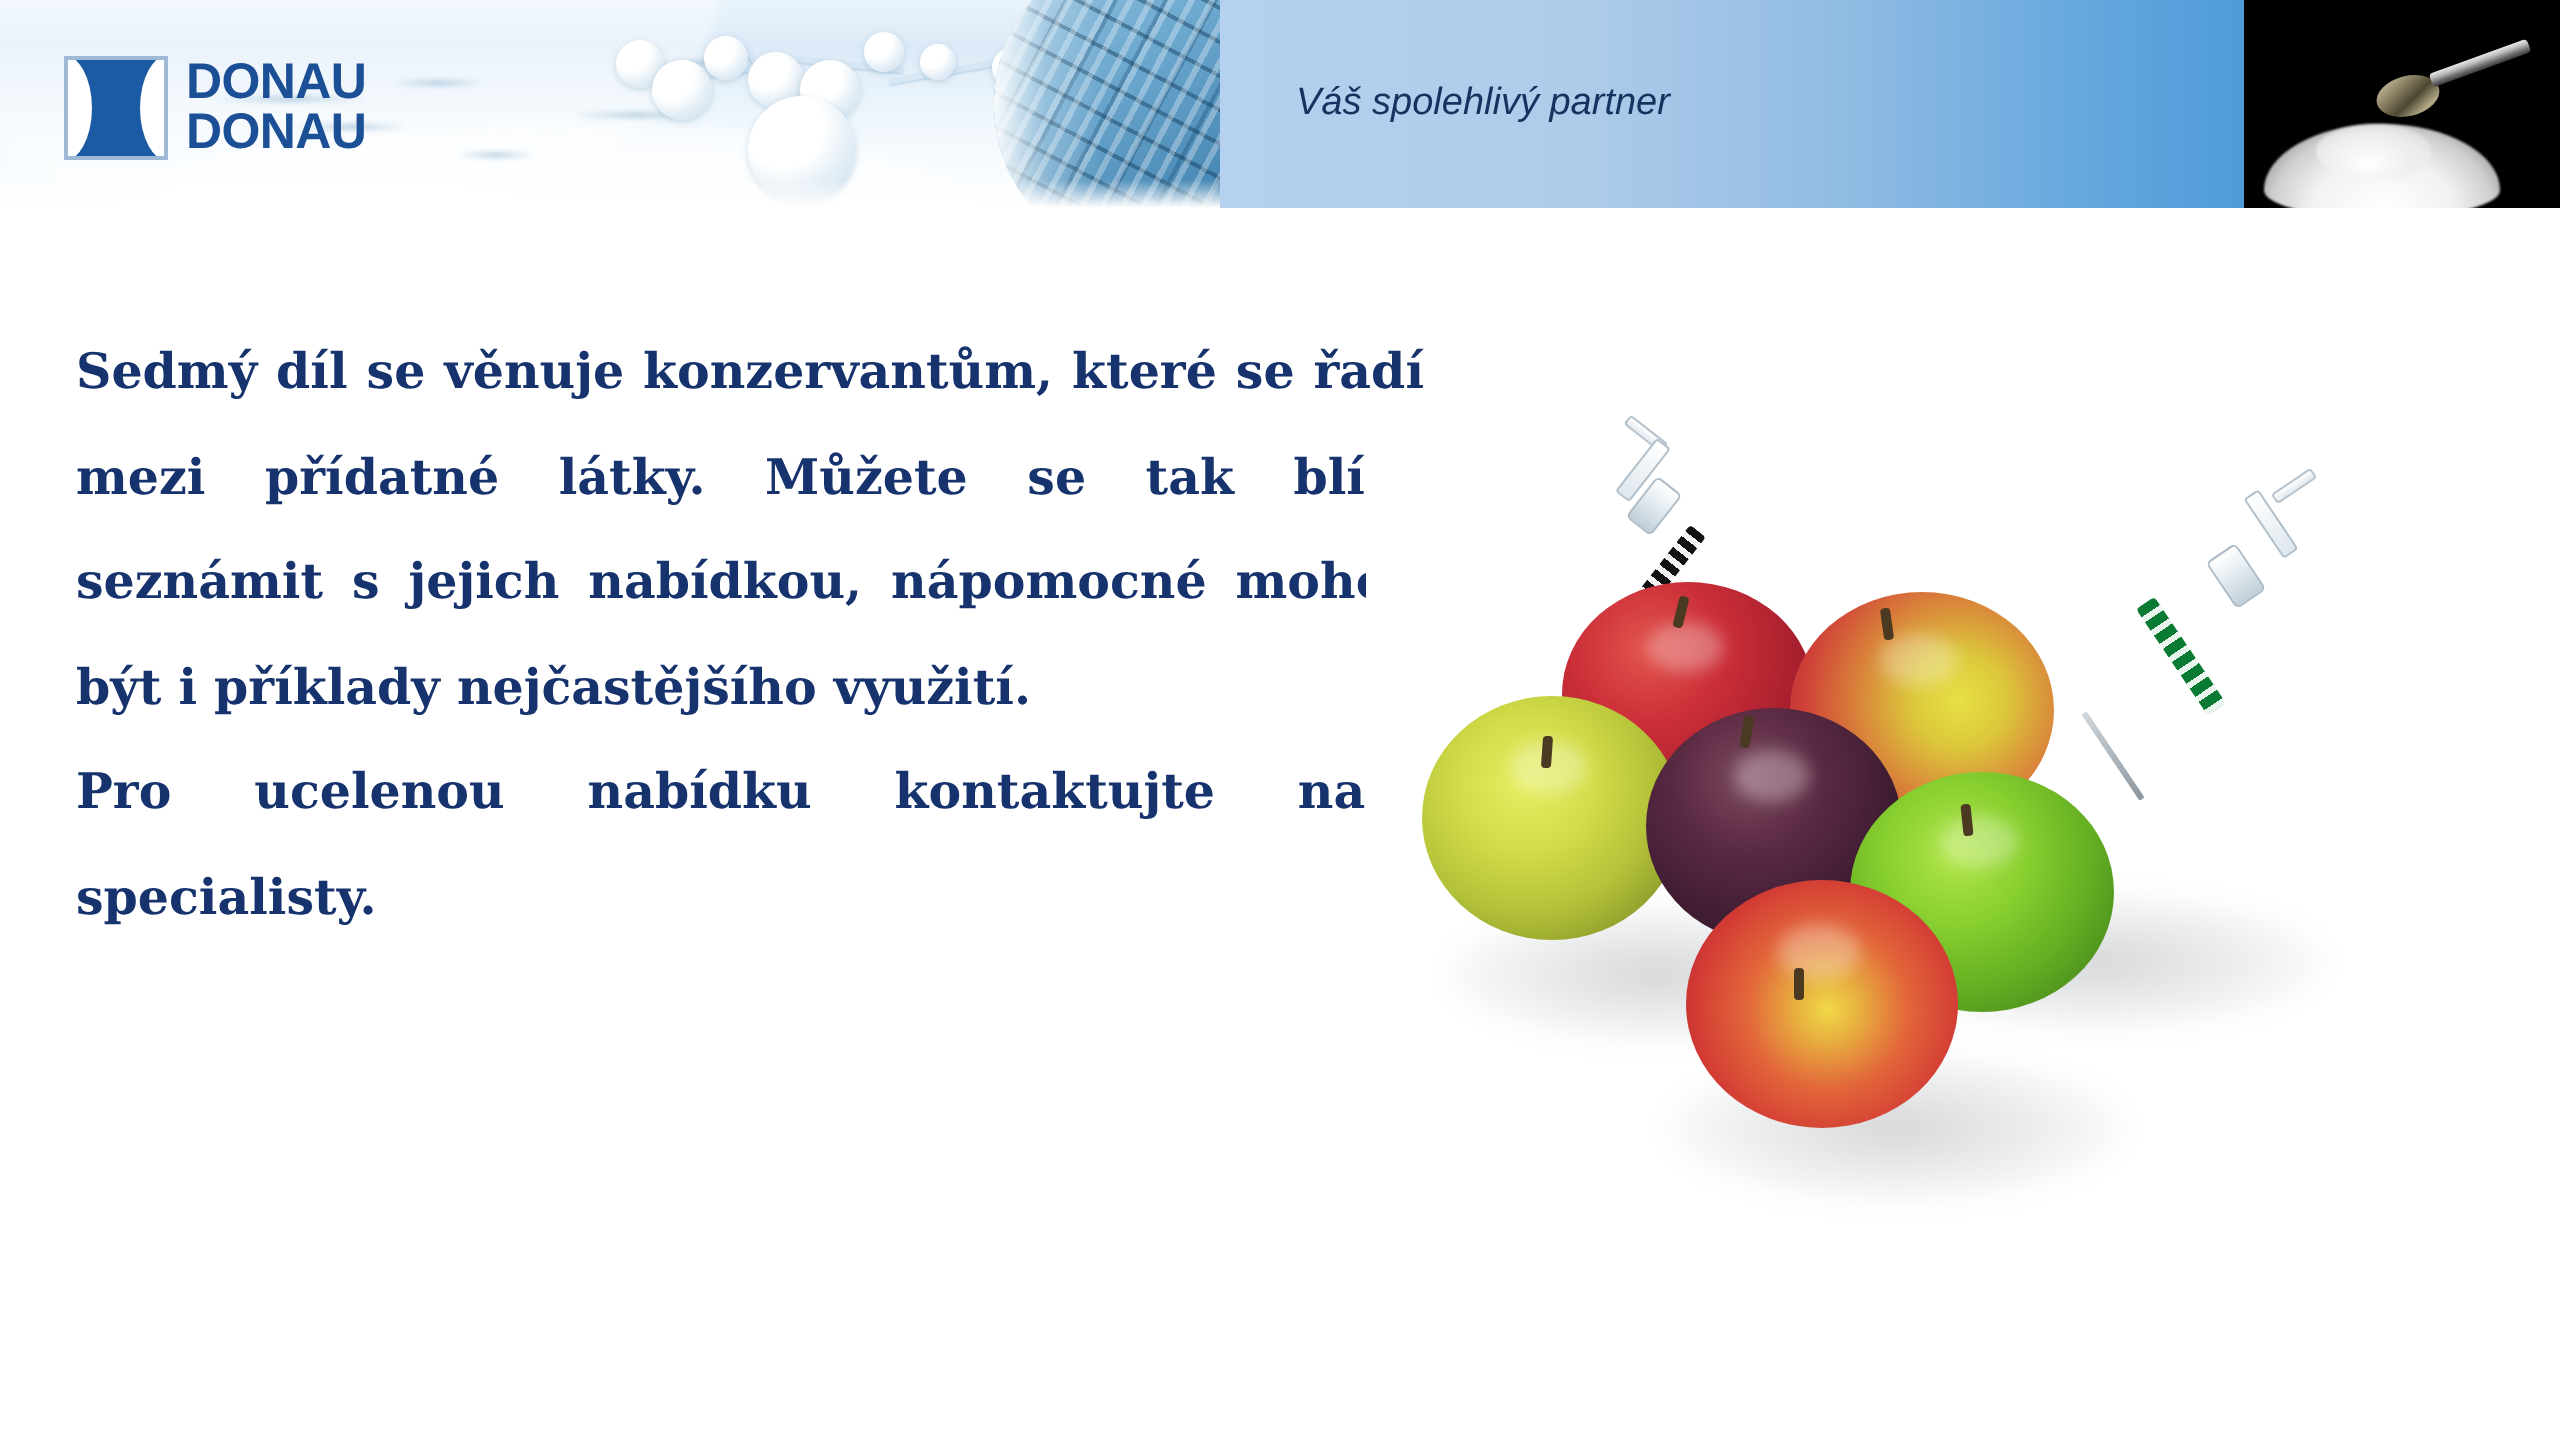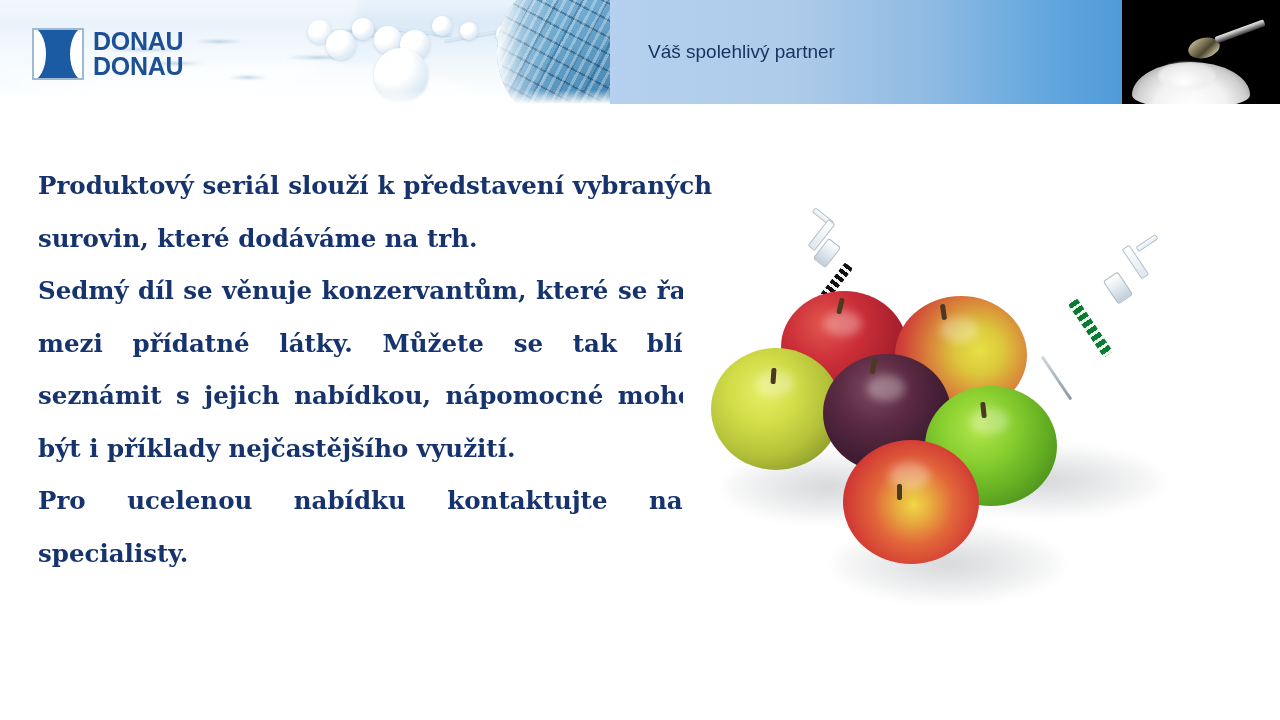--- a/index.html
+++ b/index.html
@@ -140,20 +140,21 @@
     position: absolute;
     left: 610px; top: 0;
     width: 512px;
     height: 104px;
     background: linear-gradient(to right, #b5d1ef 0%, #aecbe9 36%, #8fbbe3 62%, #62a6de 86%, #4f9bd9 100%);
   }
   .tagline {
     position: absolute;
     left: 38px; top: 41px;
     font-family: "Liberation Sans", sans-serif;
+    font-style: italic;
     font-size: 19px;
     color: #16325f;
     white-space: nowrap;
   }
 
   
   .banner-right {
     position: absolute;
     left: 1122px; top: 0;
     width: 158px; height: 104px;
@@ -331,21 +332,20 @@
 
   <div class="banner-right">
     <div class="powder"></div>
     <div class="powder2"></div>
     <div class="scoop-bowl"></div>
     <div class="scoop-handle"></div>
   </div>
 </div>
 
 <div class="content">
-  <p class="para">Produktový seriál slouží k představení vybraných surovin, které dodáváme na trh.</p>
   <p class="para">Sedmý díl se věnuje konzervantům, které se řadí mezi přídatné látky. Můžete se tak blíže seznámit s jejich nabídkou, nápomocné mohou být i příklady nejčastějšího využití.</p>
   <p class="para">Pro ucelenou nabídku kontaktujte naše specialisty.</p>
 </div>
 
 <div class="apples">
 
   <div class="shadow-blob" style="left:40px;  top:256px; width:210px; height:70px;"></div>
   <div class="shadow-blob" style="left:150px; top:330px; width:230px; height:76px;"></div>
   <div class="shadow-blob" style="left:250px; top:250px; width:230px; height:70px;"></div>
 

